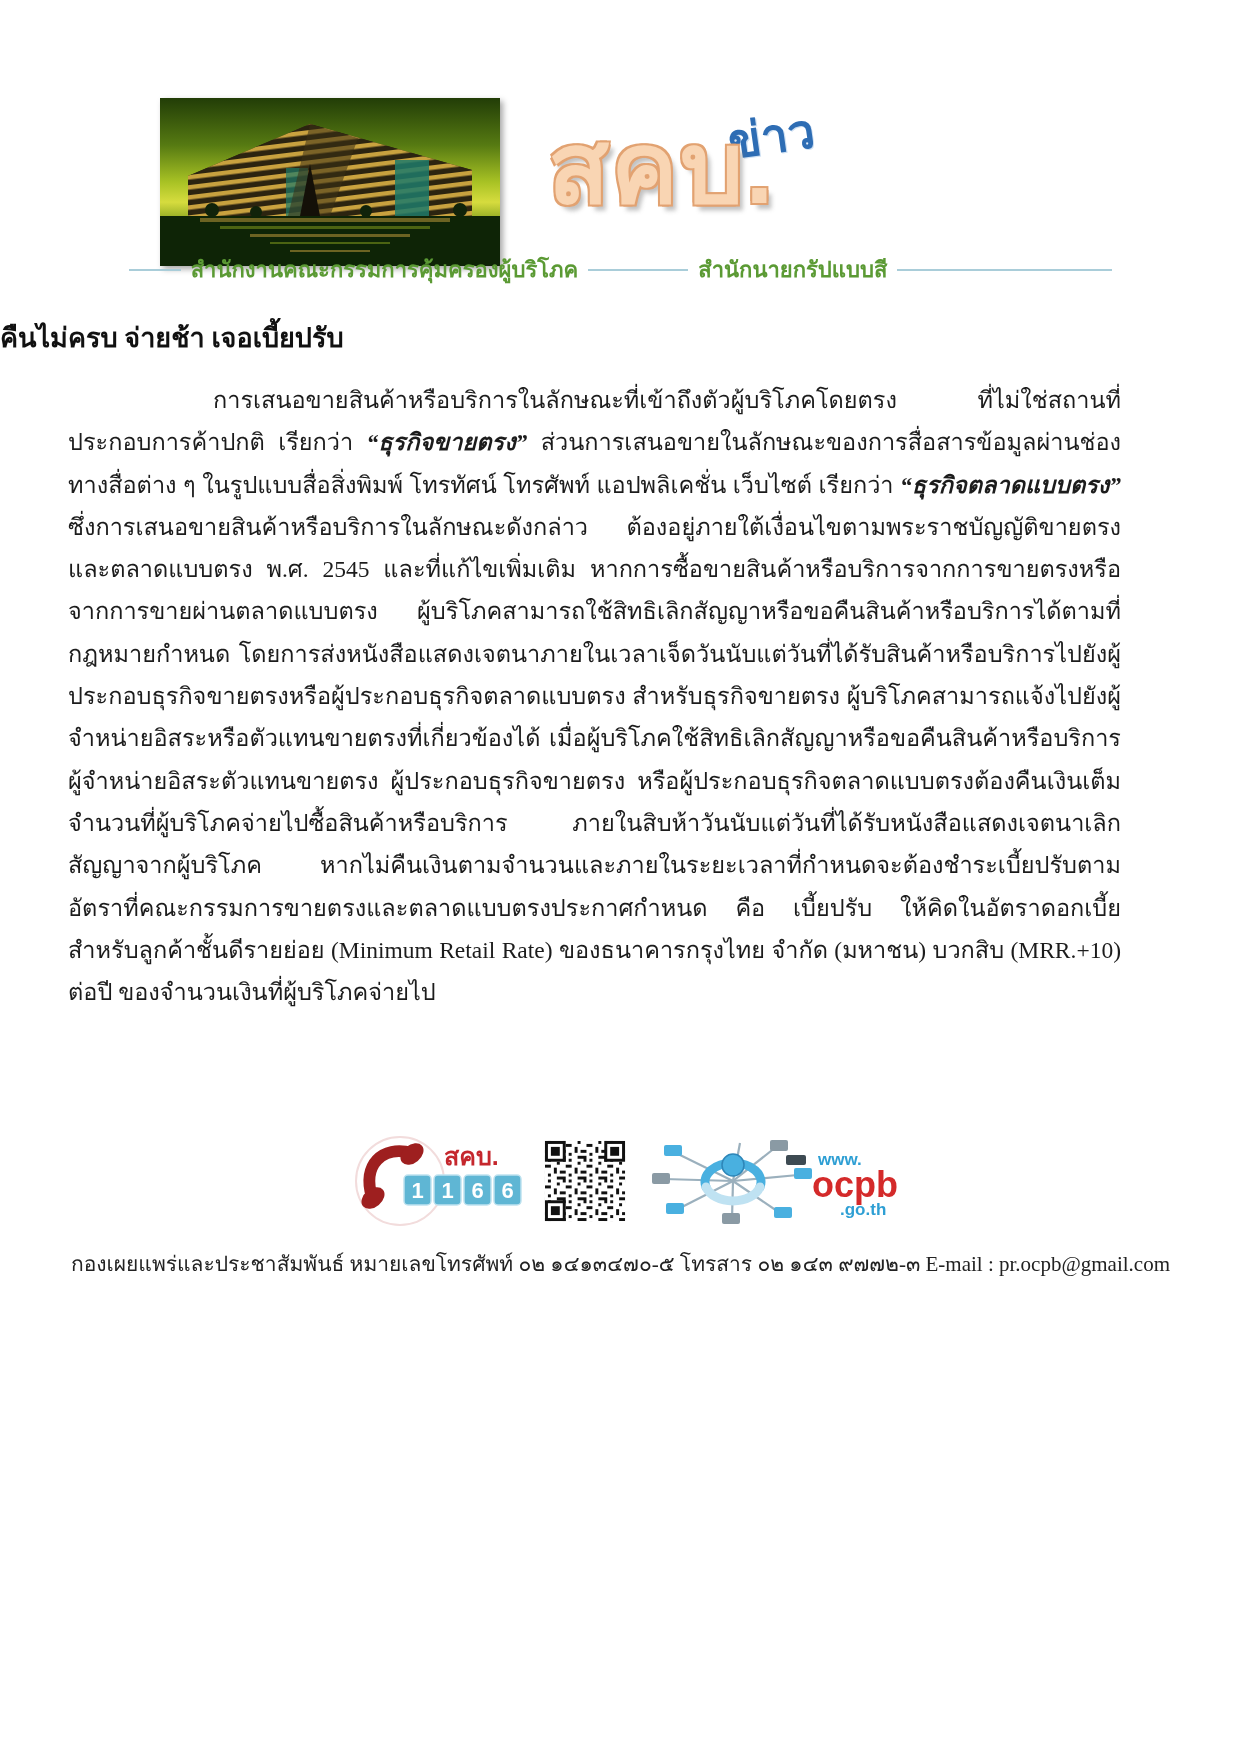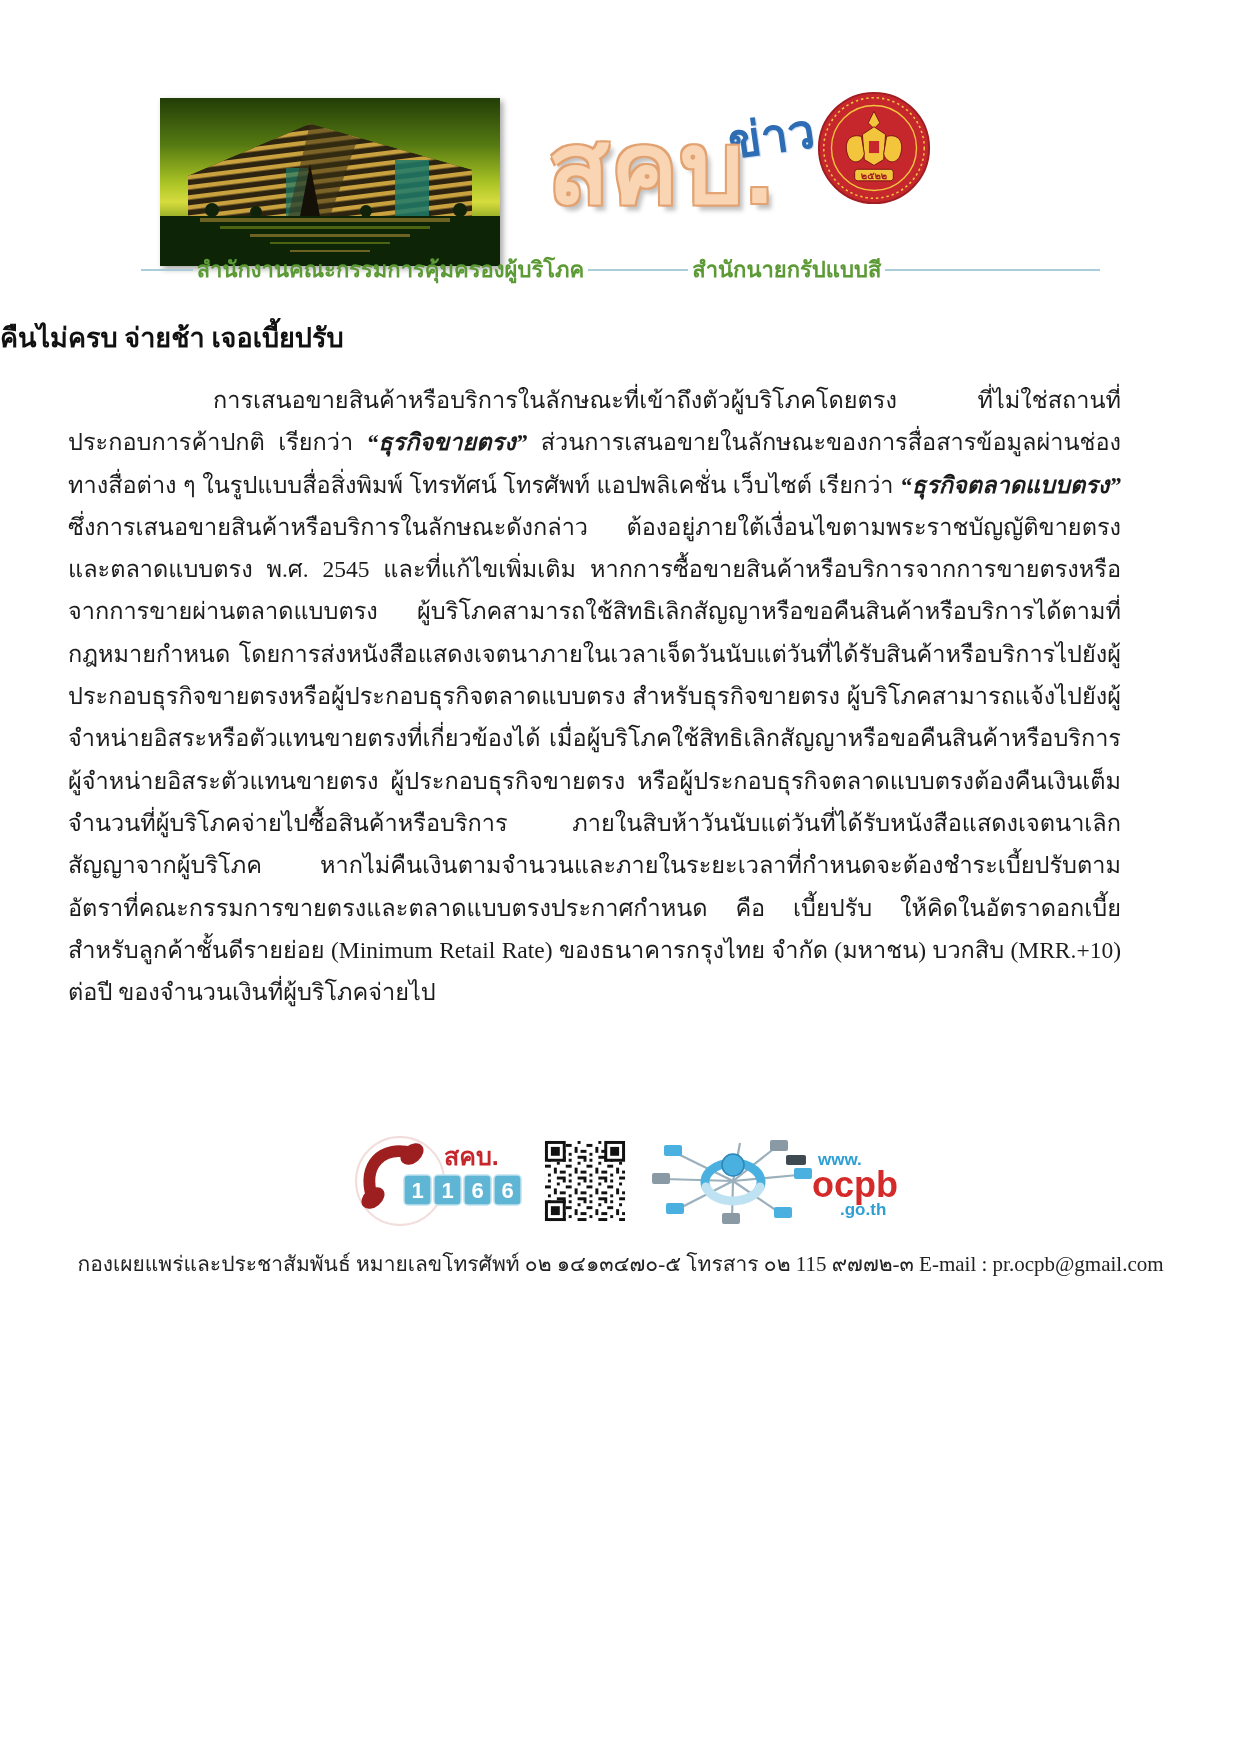--- a/index.html
+++ b/index.html
@@ -27,21 +27,21 @@
     font-family:"Liberation Sans","DejaVu Sans",sans-serif;
     text-shadow:
       -2px -2px 0 #e2a271, 2px -2px 0 #e2a271,
       -2px  2px 0 #e2a271, 2px  2px 0 #e2a271,
        5px  6px 4px rgba(120,120,120,.45);
     letter-spacing:2px;
   }
   .emblem{position:absolute;left:816px;top:90px;width:116px;height:116px;}
   .org-row{
     position:absolute;left:125px;top:252px;width:991px;
-    display:flex;align-items:center;justify-content:center;gap:4px;
+    display:flex;align-items:center;justify-content:center;gap:10px;
   }
   .org-row .rule{border-top:2px solid #a9cdd9;height:0;}
   .rule.w1{width:52px;}.rule.w2{width:100px;}.rule.w3{width:215px;}
   .org-name{
     font-size:22px;font-weight:bold;color:#5b9a34;white-space:nowrap;
     font-family:"Liberation Sans","DejaVu Sans",sans-serif;
   }
   
   .doc-title{
     margin:16px 0 0 0;
@@ -117,37 +117,20 @@
           <rect x="110" y="144" width="120" height="2" fill="#8aa41e"></rect>
           <rect x="130" y="152" width="80" height="2" fill="#c9a23f"></rect>
         </g>
       </svg>
     </div>
 
     <div class="news-word">ข่าว</div>
 
     <div class="brand-word">สคบ.</div>
 
-    <div class="emblem">
-      <svg width="116" height="116" viewBox="0 0 120 120" xmlns="http://www.w3.org/2000/svg">
-        <circle cx="60" cy="60" r="57" fill="#c5272d" stroke="#a01d22" stroke-width="2"></circle>
-        <circle cx="60" cy="60" r="52" fill="none" stroke="#f3c53d" stroke-width="1.6" stroke-dasharray="2.5,3"></circle>
-        <circle cx="60" cy="60" r="44" fill="none" stroke="#f3c53d" stroke-width="1.4"></circle>
-
-        <g fill="#f3c53d" stroke="#7a1214" stroke-width="1">
-          <polygon points="60,22 66,34 60,40 54,34"></polygon>
-          <path d="M60,38 L72,46 L70,72 L60,78 L50,72 L48,46 Z"></path>
-          <path d="M47,48 C32,44 28,58 34,70 C40,78 48,74 50,66 Z"></path>
-          <path d="M73,48 C88,44 92,58 86,70 C80,78 72,74 70,66 Z"></path>
-        </g>
-        <rect x="54" y="52" width="12" height="14" fill="#c5272d" stroke="#f3c53d" stroke-width="1.5"></rect>
-        <rect x="40" y="82" width="40" height="12" rx="3" fill="#f3c53d" stroke="#7a1214" stroke-width="1"></rect>
-        <text x="60" y="92" text-anchor="middle" font-size="10" font-weight="bold" fill="#a01d22" font-family="Liberation Sans, DejaVu Sans, sans-serif">๒๕๒๒</text>
-      </svg>
-    </div>
 
     <div class="org-row">
       <span class="rule w1"></span>
       <span class="org-name">สำนักงานคณะกรรมการคุ้มครองผู้บริโภค</span>
       <span class="rule w2"></span>
       <span class="org-name">สำนักนายกรัปแบบสี</span>
       <span class="rule w3"></span>
     </div>
   </header>
 
@@ -248,15 +231,15 @@
       </g>
 
       <g font-family="Liberation Sans, DejaVu Sans, sans-serif" font-weight="bold">
         <text x="170" y="30" font-size="17" fill="#2e9fd4">www.</text>
         <text x="164" y="62" font-size="36" fill="#d42a2a">ocpb</text>
         <text x="192" y="80" font-size="17" fill="#2e9fd4">.go.th</text>
       </g>
     </svg>
   </div>
 
-  <div class="footer-line">กองเผยแพร่และประชาสัมพันธ์ หมายเลขโทรศัพท์ ๐๒ ๑๔๑๓๔๗๐-๕ โทรสาร ๐๒ 115 ๙๗๗๒-๓ E-mail : pr.ocpb@gmail.com</div>
+  <div class="footer-line">กองเผยแพร่และประชาสัมพันธ์ หมายเลขโทรศัพท์ ๐๒ ๑๔๑๓๔๗๐-๕ โทรสาร ๐๒ ๑๔๓ ๙๗๗๒-๓ E-mail : pr.ocpb@gmail.com</div>
 
 </div>
 
 </body></html>

